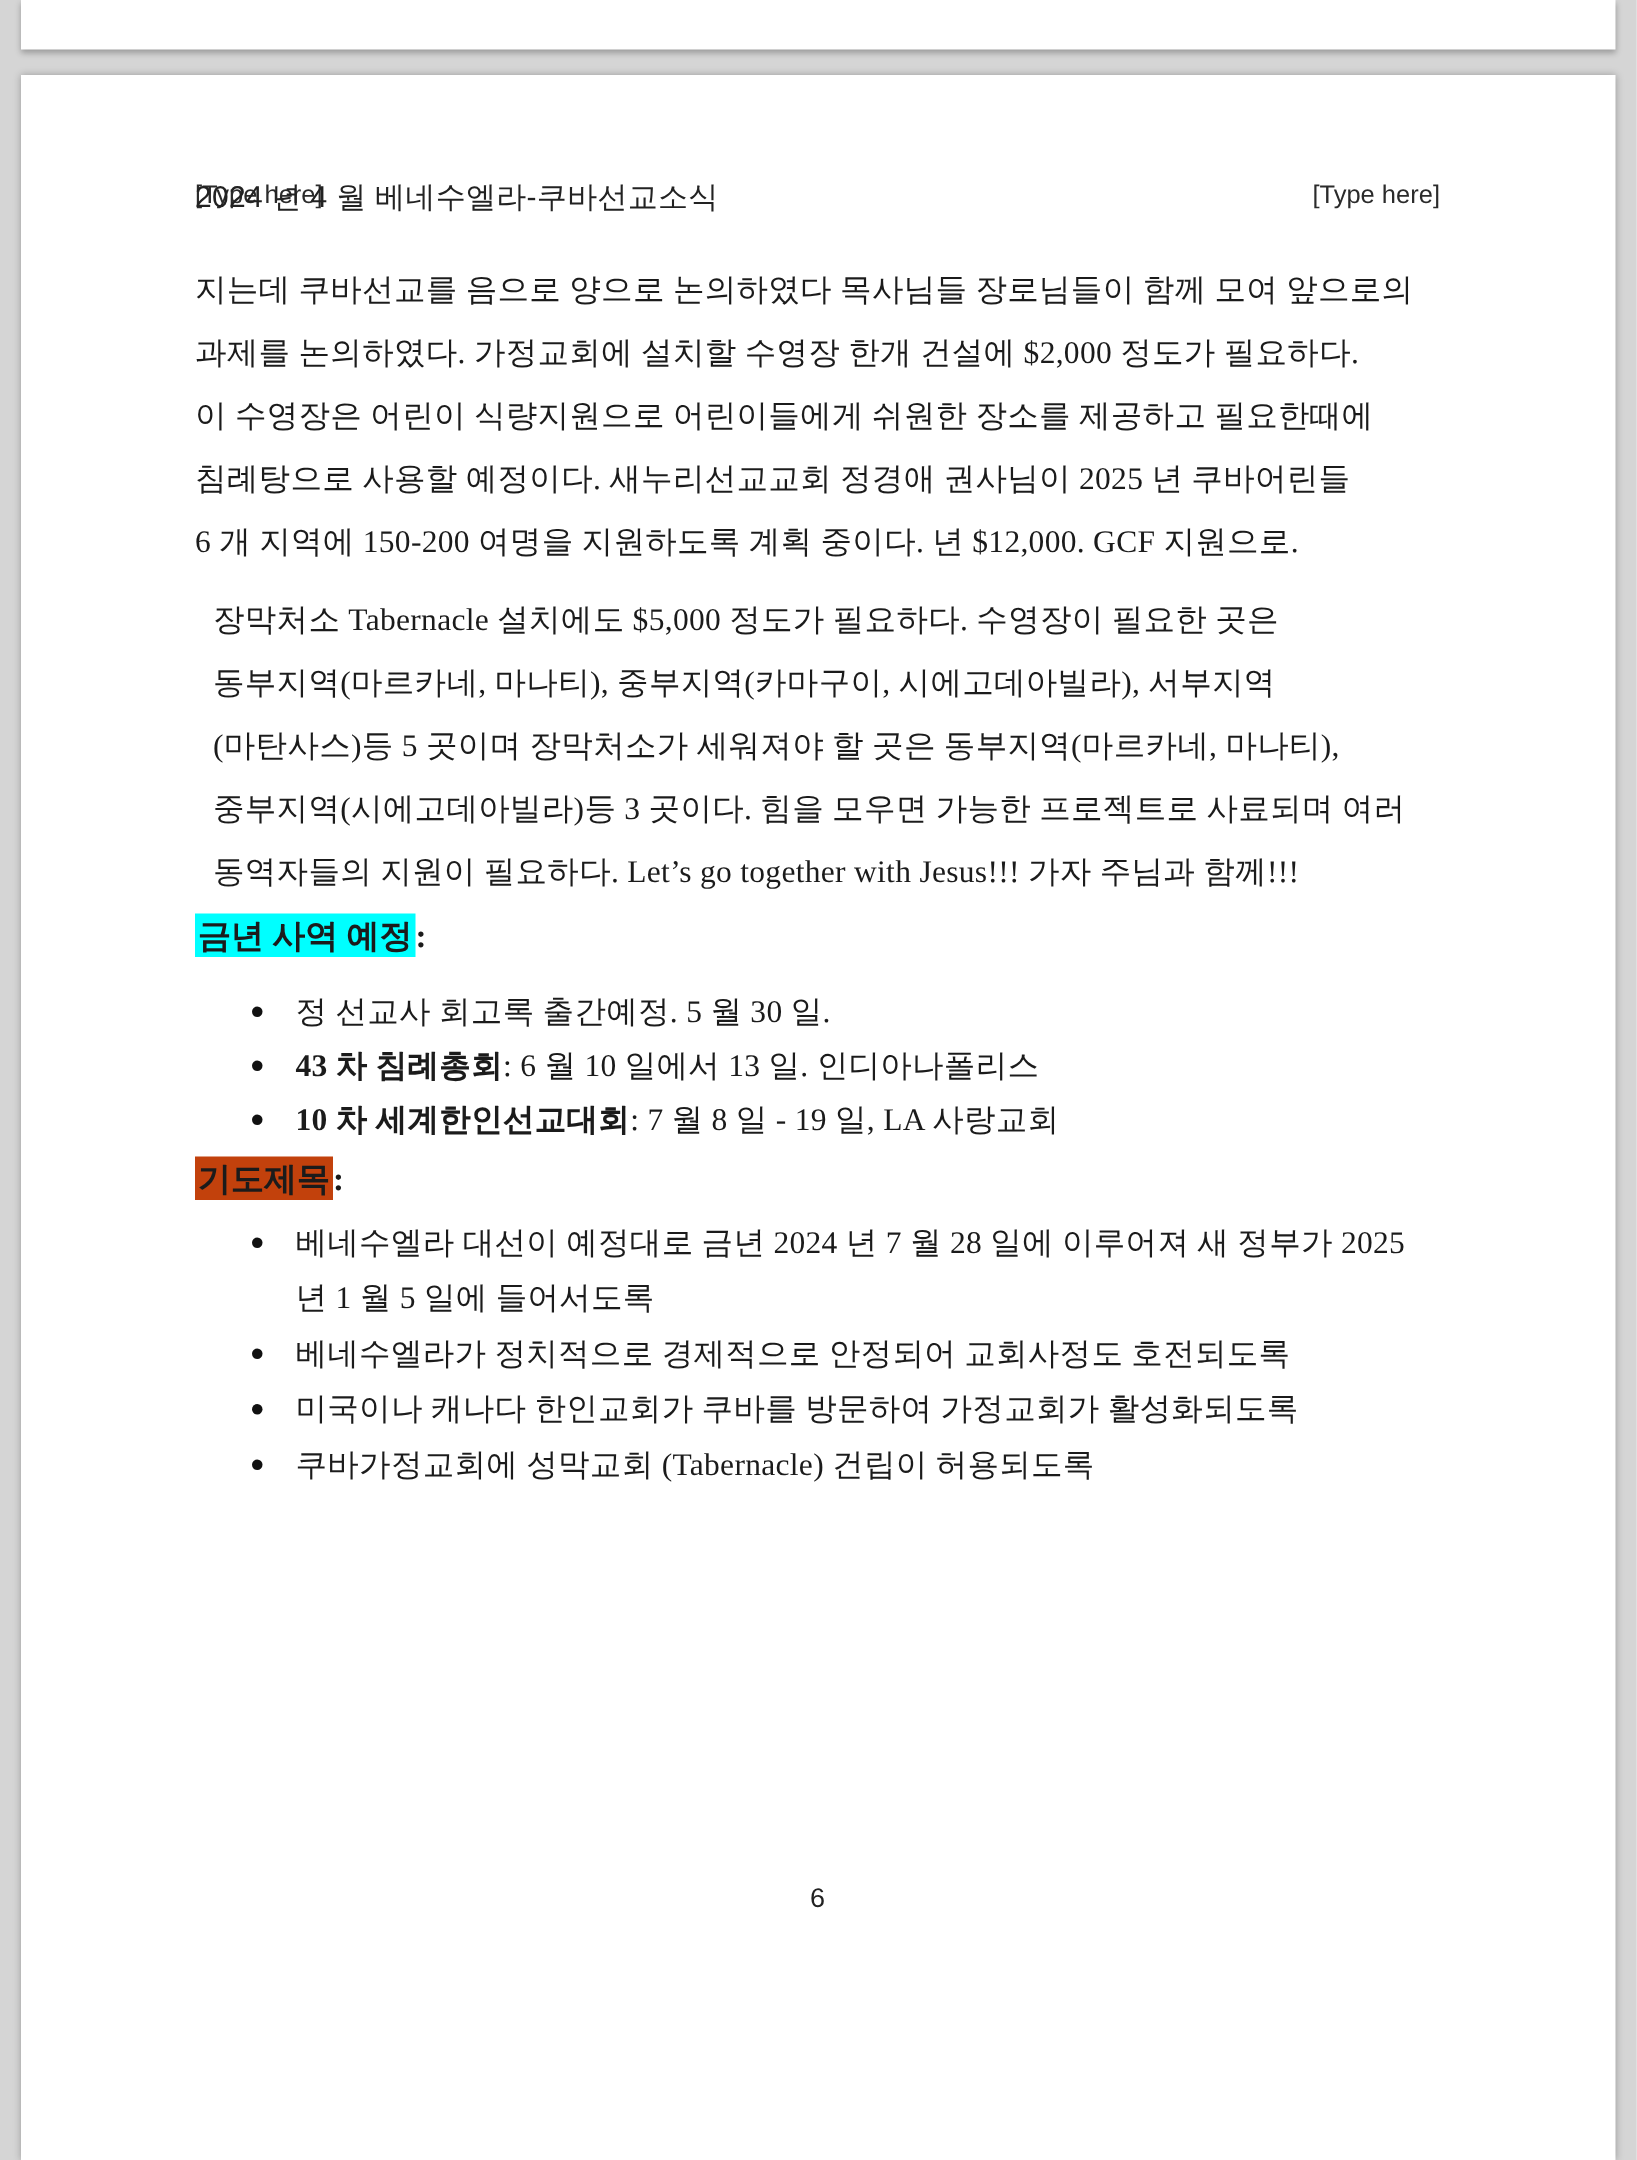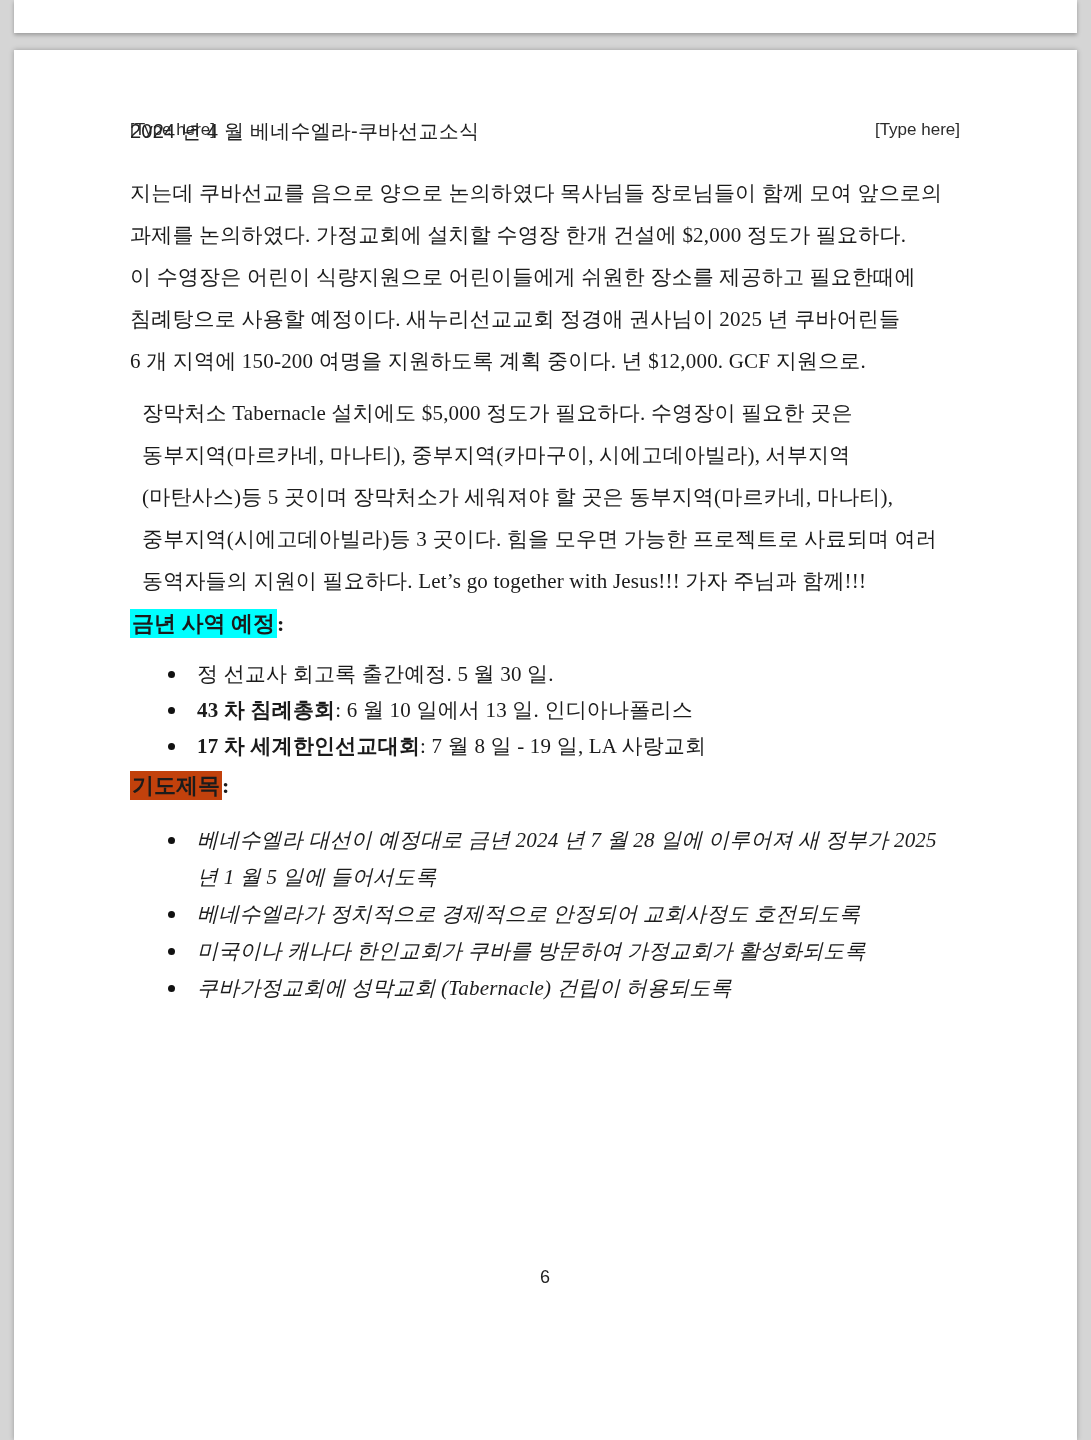--- a/index.html
+++ b/index.html
@@ -61,21 +61,21 @@
     line-height: 32px;
     font-weight: bold;
   }
   .hl {
     display: inline;
     padding: 2px 2px 2px 2px;
   }
   .bullet-list { margin: 0; padding: 0; }
   .bl-1 { margin-top: 16px; }
   .bl-1 .li { line-height: 36px; }
-  .bl-2 { margin-top: 20px; font-style: italic; }
+  .bl-2 { margin-top: 8px; }
   .bl-2 .li { line-height: 37px; }
   .li {
     position: relative;
     padding-left: 67px;
     font-size: 21px;
     letter-spacing: 0.2px;
   }
   .li::before {
     content: "";
     position: absolute;
@@ -126,21 +126,21 @@
           <div>동역자들의 지원이 필요하다. Let’s go together with Jesus!!! 가자 주님과 함께!!!</div>
         </div>
 
       <div class="section-heading">
         <span class="hl" style="background: rgb(0, 255, 255);">금년 사역 예정</span><span>:</span>
       </div>
 
       <div class="bullet-list bl-1">
           <div class="li"><span>정 선교사 회고록 출간예정. 5 월 30 일.</span></div>
           <div class="li"><span class="b">43 차 침례총회</span><span>: 6 월 10 일에서 13 일. 인디아나폴리스</span></div>
-          <div class="li"><span class="b">17 차 세계한인선교대회</span><span>: 7 월 8 일 - 19 일, LA 사랑교회</span></div>
+          <div class="li"><span class="b">10 차 세계한인선교대회</span><span>: 7 월 8 일 - 19 일, LA 사랑교회</span></div>
         </div>
 
       <div class="section-heading">
         <span class="hl" style="background: #c2410c;">기도제목</span><span>:</span>
       </div>
 
       <div class="bullet-list bl-2">
           <div class="li"><span>베네수엘라 대선이 예정대로 금년 2024 년 7 월 28 일에 이루어져 새 정부가 2025 년 1 월 5 일에 들어서도록</span></div>
           <div class="li"><span>베네수엘라가 정치적으로 경제적으로 안정되어 교회사정도 호전되도록</span></div>
           <div class="li"><span>미국이나 캐나다 한인교회가 쿠바를 방문하여 가정교회가 활성화되도록</span></div>

